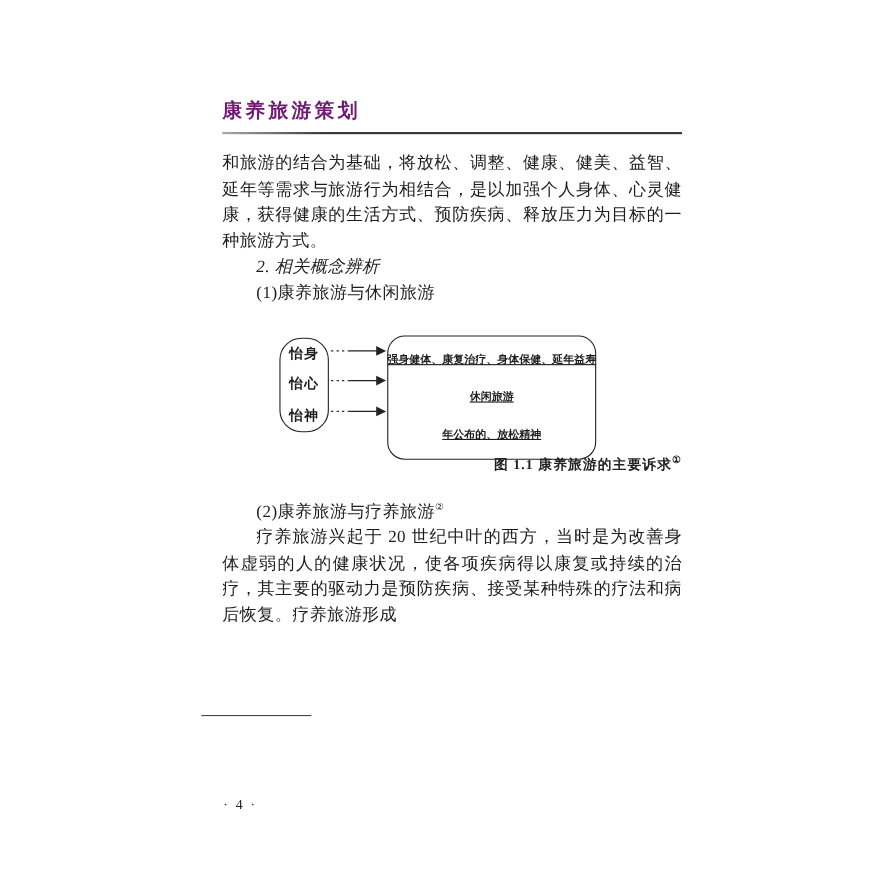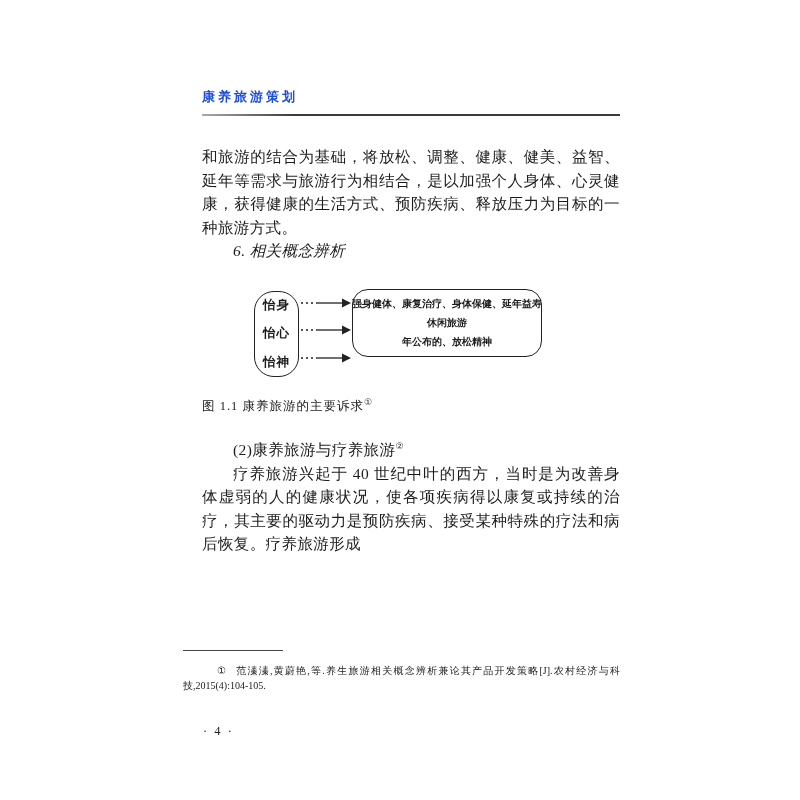--- a/index.html
+++ b/index.html
@@ -3,49 +3,49 @@
 <meta charset="utf-8">
 <style>
   html,body { margin:0; padding:0; background:#ffffff; }
   .page {
     position:relative; width:800px; height:800px; background:#ffffff;
     font-family:"Liberation Serif","DejaVu Serif",serif; color:#1c1c1c;
     overflow:hidden;
   }
   .content { position:absolute; left:202px; top:88px; width:418px; }
 
-  .running-head { font-size:13px; font-weight:bold; letter-spacing:3px; color:#1d4ed8; }
+  .running-head { font-size:18px; font-weight:bold; letter-spacing:3px; color:#701a75; }
   .head-rule { height:2px; margin-top:8px; background:linear-gradient(to right,#aaaaaa,#3a3a3a 22%,#3a3a3a); }
 
-  .body-text { margin-top:29px; }
+  .body-text { margin-top:15px; }
   .body-text p { margin:0; font-size:15.5px; line-height:23.6px; text-align:justify; letter-spacing:0.4px; }
   .indent { text-indent:2em; }
   .kai-heading { font-style:italic; }
   sup.note-ref { font-size:9px; vertical-align:super; line-height:0; }
 
   
   .figure-block { margin-top:26px; }
   .figure-diagram { position:relative; margin-left:52px; width:288px; height:92px; }
   .src-box {
     position:absolute; left:0; top:2px; width:45px; height:86px;
     border:1.5px solid #222; border-radius:20px;
     display:flex; flex-direction:column; justify-content:space-between;
     padding:5px 0; box-sizing:border-box;
   }
   .src-label { font-size:12.5px; font-weight:bold; text-align:center; letter-spacing:1px; }
   .arrow { position:absolute; left:46px; width:52px; height:12px; }
   .arrow.a1 { top:8px; } .arrow.a2 { top:35px; } .arrow.a3 { top:63px; }
   .dst-box {
-    position:absolute; left:98px; top:0; width:190px; height:68px;
+    position:absolute; left:98px; top:0; width:190px; height:113px;
     border:1.5px solid #222; border-radius:16px;
     display:flex; flex-direction:column; justify-content:space-around; align-items:center;
-    padding:4px 2px; box-sizing:border-box;
+    padding:4px 2px; box-sizing:border-box;text-decoration:underline;
   }
   .dst-line { font-size:10px; font-weight:bold; white-space:nowrap; letter-spacing:0; }
-  .figure-caption { margin-top:17px; text-align:left; font-size:12.5px; font-weight:400; letter-spacing:1px; color:#222; }
+  .figure-caption { margin-top:17px; text-align:right; font-size:12.5px; font-weight:700; letter-spacing:1px; color:#222; }
 
   .sect2 { margin-top:23px; }
 
   
   .footnotes { position:absolute; left:183px; top:650px; width:437px; }
   .fn-rule { width:100px; height:1px; background:#444; margin-bottom:13px; }
   .footnote { margin:0 0 2px 0; font-size:10px; line-height:14.5px; text-align:justify; text-indent:34px; color:#222; }
   .fn-marker { margin-right:9px; }
 
   .page-number { position:absolute; left:203px; top:724px; font-size:12.5px; letter-spacing:2px; color:#222; }
@@ -54,21 +54,22 @@
 <body>
 
 <div class="page">
   <div class="content">
 
     <div class="running-head">康养旅游策划</div>
     <div class="head-rule"></div>
 
     <div class="body-text">
       <p>和旅游的结合为基础，将放松、调整、健康、健美、益智、延年等需求与旅游行为相结合，是以加强个人身体、心灵健康，获得健康的生活方式、预防疾病、释放压力为目标的一种旅游方式。</p>
-      <p class="indent kai-heading">6. 相关概念辨析</p>
+      <p class="indent kai-heading">2. 相关概念辨析</p>
+      <p class="indent">(1)康养旅游与休闲旅游</p>
     </div>
 
     <div class="figure-block">
       <div class="figure-diagram">
 
         <div class="src-box">
           <div class="src-label">怡身</div>
           <div class="src-label">怡心</div>
           <div class="src-label">怡神</div>
         </div>
@@ -94,23 +95,22 @@
           <div class="dst-line">休闲旅游</div>
           <div class="dst-line">年公布的、放松精神</div>
         </div>
       </div>
 
       <div class="figure-caption"><span>图 1.1  康养旅游的主要诉求</span><sup class="note-ref">①</sup></div>
     </div>
 
     <div class="body-text sect2">
       <p class="indent"><span>(2)康养旅游与疗养旅游</span><sup class="note-ref">②</sup></p>
-      <p class="indent">疗养旅游兴起于 40 世纪中叶的西方，当时是为改善身体虚弱的人的健康状况，使各项疾病得以康复或持续的治疗，其主要的驱动力是预防疾病、接受某种特殊的疗法和病后恢复。疗养旅游形成</p>
+      <p class="indent">疗养旅游兴起于 20 世纪中叶的西方，当时是为改善身体虚弱的人的健康状况，使各项疾病得以康复或持续的治疗，其主要的驱动力是预防疾病、接受某种特殊的疗法和病后恢复。疗养旅游形成</p>
     </div>
   </div>
 
   <div class="footnotes">
     <div class="fn-rule"></div>
-    <p class="footnote"><span class="fn-marker">①</span><span>范溱溱,黄蔚艳,等.养生旅游相关概念辨析兼论其产品开发策略[J].农村经济与科技,2015(4):104-105.</span></p>
   </div>
 
   <div class="page-number">· 4 ·</div>
 </div>
 
 </body></html>

